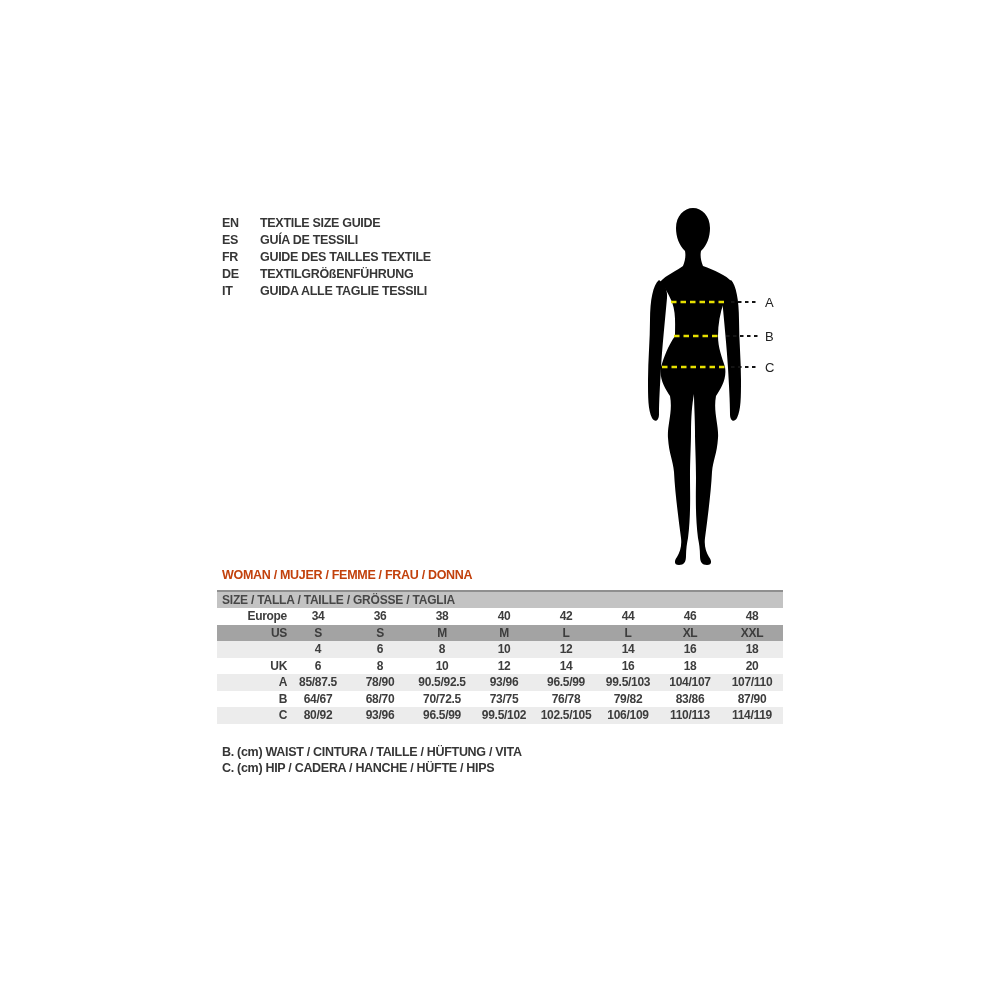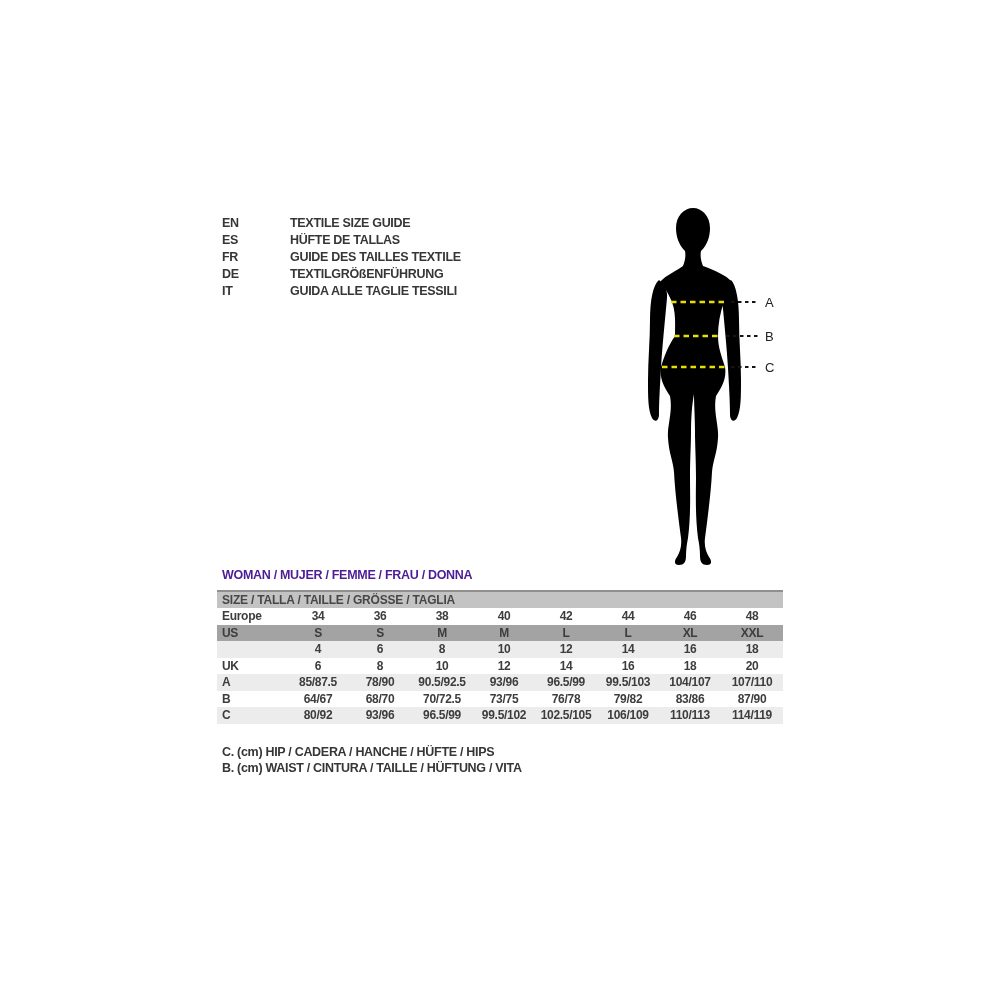--- a/index.html
+++ b/index.html
@@ -11,56 +11,56 @@
     overflow: hidden;
   }
   .abs { position: absolute; }
 
   
   .lang-list {
     left: 222px; top: 215px;
     font-size: 12.5px; font-weight: bold; letter-spacing: -0.3px;
     line-height: 17px; color: #363636;
   }
-  .lang-row { display: flex; gap: 30px; }
+  .lang-row { display: flex; }
   .lang-code { width: 38px; flex: 0 0 38px; }
   .lang-label { white-space: nowrap; }
 
   
   .figure-svg { left: 600px; top: 190px; }
   .measure-letter {
     font-family: "Liberation Sans", sans-serif;
     font-size: 13px; fill: #222222; font-weight: 400;
   }
 
   
   .gender-title {
     left: 222px; top: 568px;
     font-size: 12.5px; font-weight: bold; letter-spacing: -0.3px;
-    color: #4c1d95; white-space: nowrap;
+    color: #c2410c; white-space: nowrap;
   }
 
   
   .size-table-wrap { left: 217px; top: 590px; width: 566px; }
   table.size-table {
     border-collapse: collapse; table-layout: fixed; width: 566px;
     font-size: 12px; font-weight: bold; letter-spacing: -0.3px;
     color: #3d3d3d;
   }
   table.size-table th {
     background: #c3c3c3; color: #474747;
     text-align: left; padding: 0 9px 0 5px; height: 16px;
     font-size: 12px; font-weight: bold; letter-spacing: -0.2px;
     border-top: 2px solid #8f8f8f;
   }
   table.size-table td {
     height: 16.5px; line-height: 16.5px; padding: 0;
     text-align: center; white-space: nowrap;
   }
-  table.size-table td.row-label { text-align: left; padding-left: 5px; }
+  table.size-table td.row-label { text-align: right; padding-left: 5px; }
   table.size-table col.label-col { width: 70px; }
   tr.stripe { background: #ececec; }
   tr.stripe-light { background: #a3a3a3; }
 
   
   .legend {
     left: 222px; top: 745px;
     font-size: 12.5px; font-weight: bold; letter-spacing: -0.3px;
     line-height: 15.5px; color: #363636;
   }
@@ -69,21 +69,21 @@
 </head>
 <body>
 
 <div class="abs lang-list">
   <div class="lang-row">
     <span class="lang-code">EN</span>
     <span class="lang-label">TEXTILE SIZE GUIDE</span>
   </div>
   <div class="lang-row">
     <span class="lang-code">ES</span>
-    <span class="lang-label">HÜFTE DE TALLAS</span>
+    <span class="lang-label">GUÍA DE TESSILI</span>
   </div>
   <div class="lang-row">
     <span class="lang-code">FR</span>
     <span class="lang-label">GUIDE DES TAILLES TEXTILE</span>
   </div>
   <div class="lang-row">
     <span class="lang-code">DE</span>
     <span class="lang-label">TEXTILGRÖßENFÜHRUNG</span>
   </div>
   <div class="lang-row">
@@ -262,15 +262,15 @@
         <td>102.5/105</td>
         <td>106/109</td>
         <td>110/113</td>
         <td>114/119</td>
       </tr>
     </tbody>
   </table>
 </div>
 
 <div class="abs legend">
+  <div>B. (cm) WAIST / CINTURA / TAILLE / HÜFTUNG / VITA</div>
   <div>C. (cm) HIP / CADERA / HANCHE / HÜFTE / HIPS</div>
-  <div>B. (cm) WAIST / CINTURA / TAILLE / HÜFTUNG / VITA</div>
 </div>
 
 </body></html>

